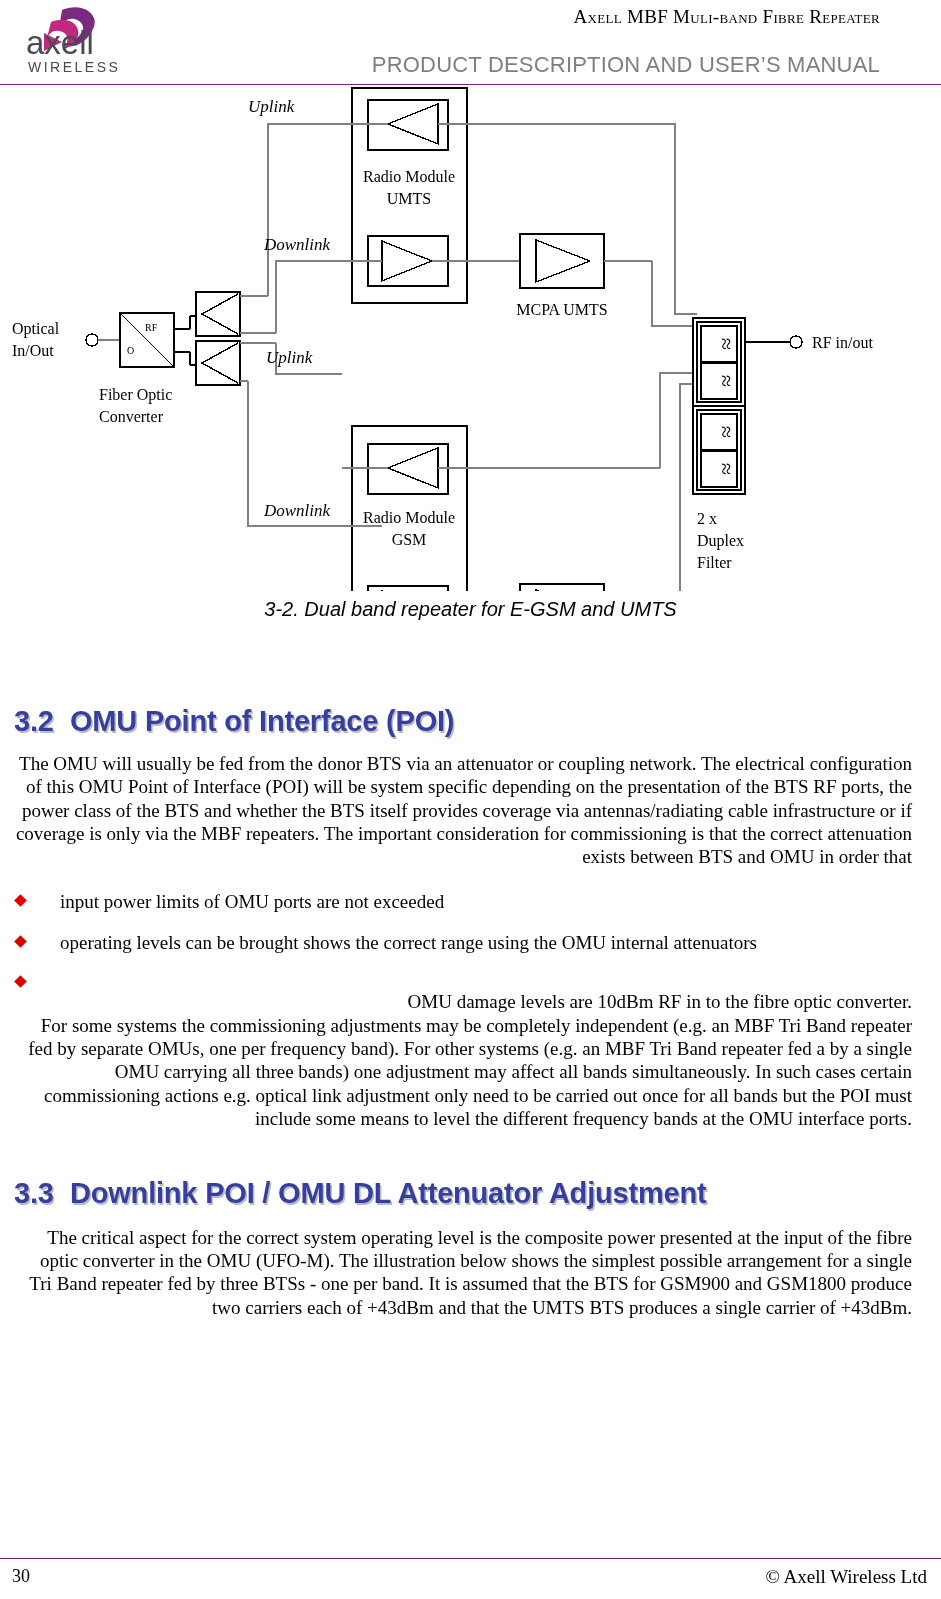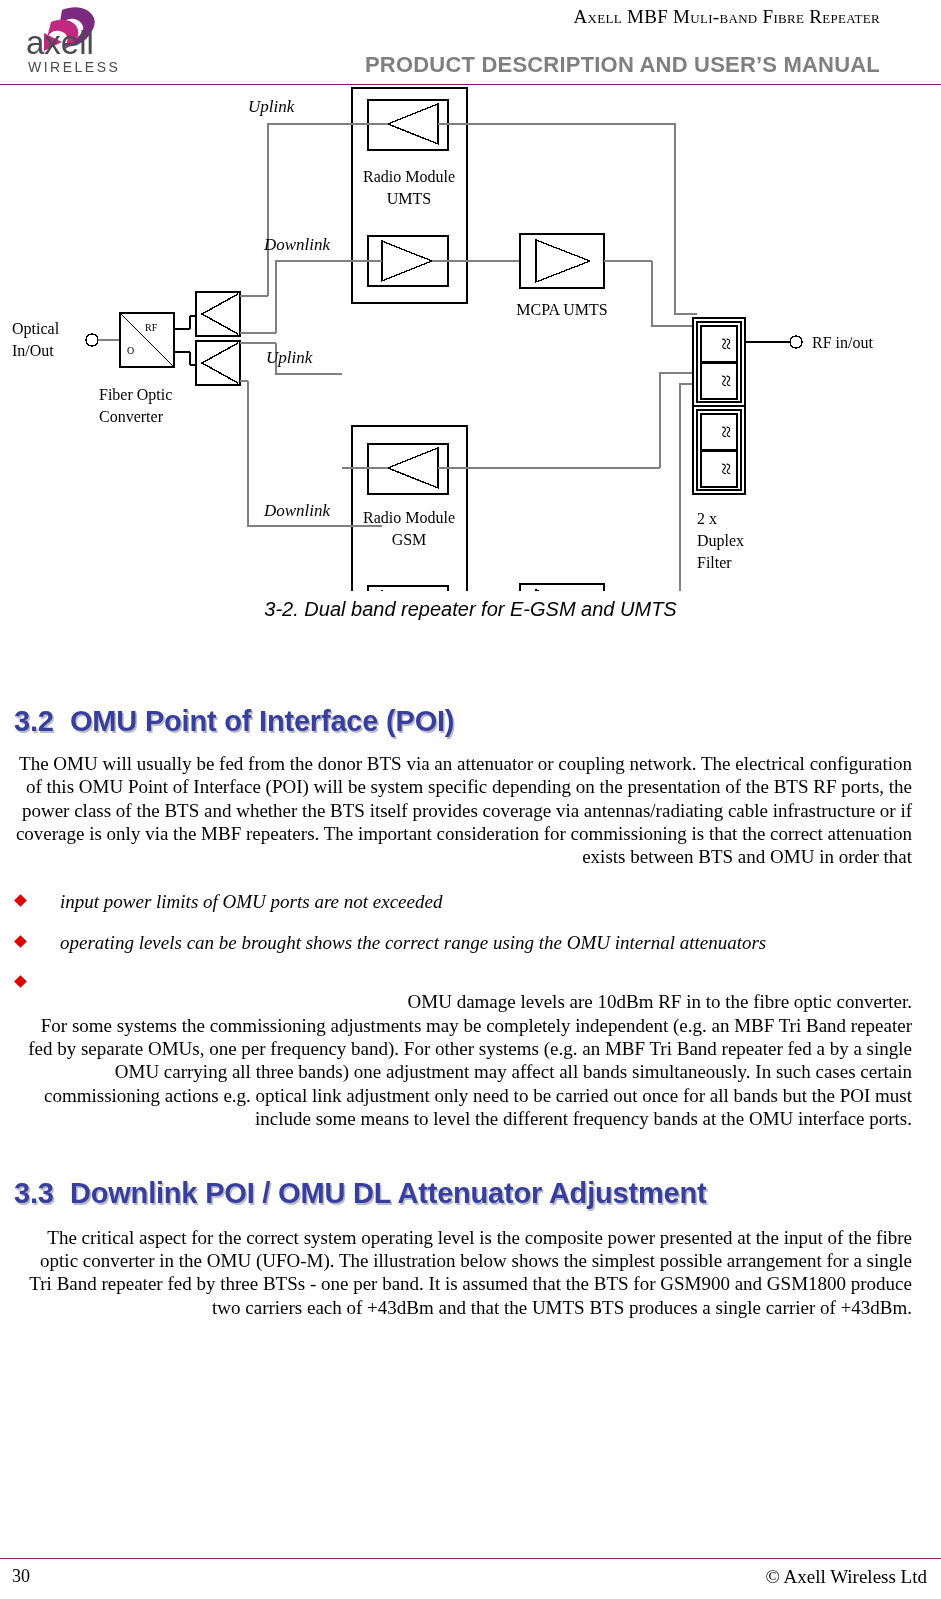--- a/index.html
+++ b/index.html
@@ -43,21 +43,21 @@
     white-space: nowrap;
     color: #000;
     text-align: center;
   }
   #header-line2 {
     position: absolute;
     right: 8px;
     top: 52px;
     font-family: "Liberation Sans", "DejaVu Sans", sans-serif;
     font-size: 22px;
-    font-weight: bold;
+    font-weight: normal;
     color: #7f7f7f;
     white-space: nowrap;
     letter-spacing: 0.2px;
   }
   #header-rule {
     position: absolute;
     left: 0;
     top: 84px;
     width: 941px;
     height: 0;
@@ -135,21 +135,20 @@
     list-style: none;
     margin: 0;
     padding: 0;
   }
   ul.bullets li {
     position: relative;
     padding-left: 46px;
     font-size: 19px;
     line-height: 1.2;
     margin-bottom: 18px;
-    font-style: italic;
   }
   ul.bullets li .dia {
     position: absolute;
     left: 2px;
     top: 5px;
     width: 9px;
     height: 9px;
     background: #e00000;
     transform: rotate(45deg);
   }

